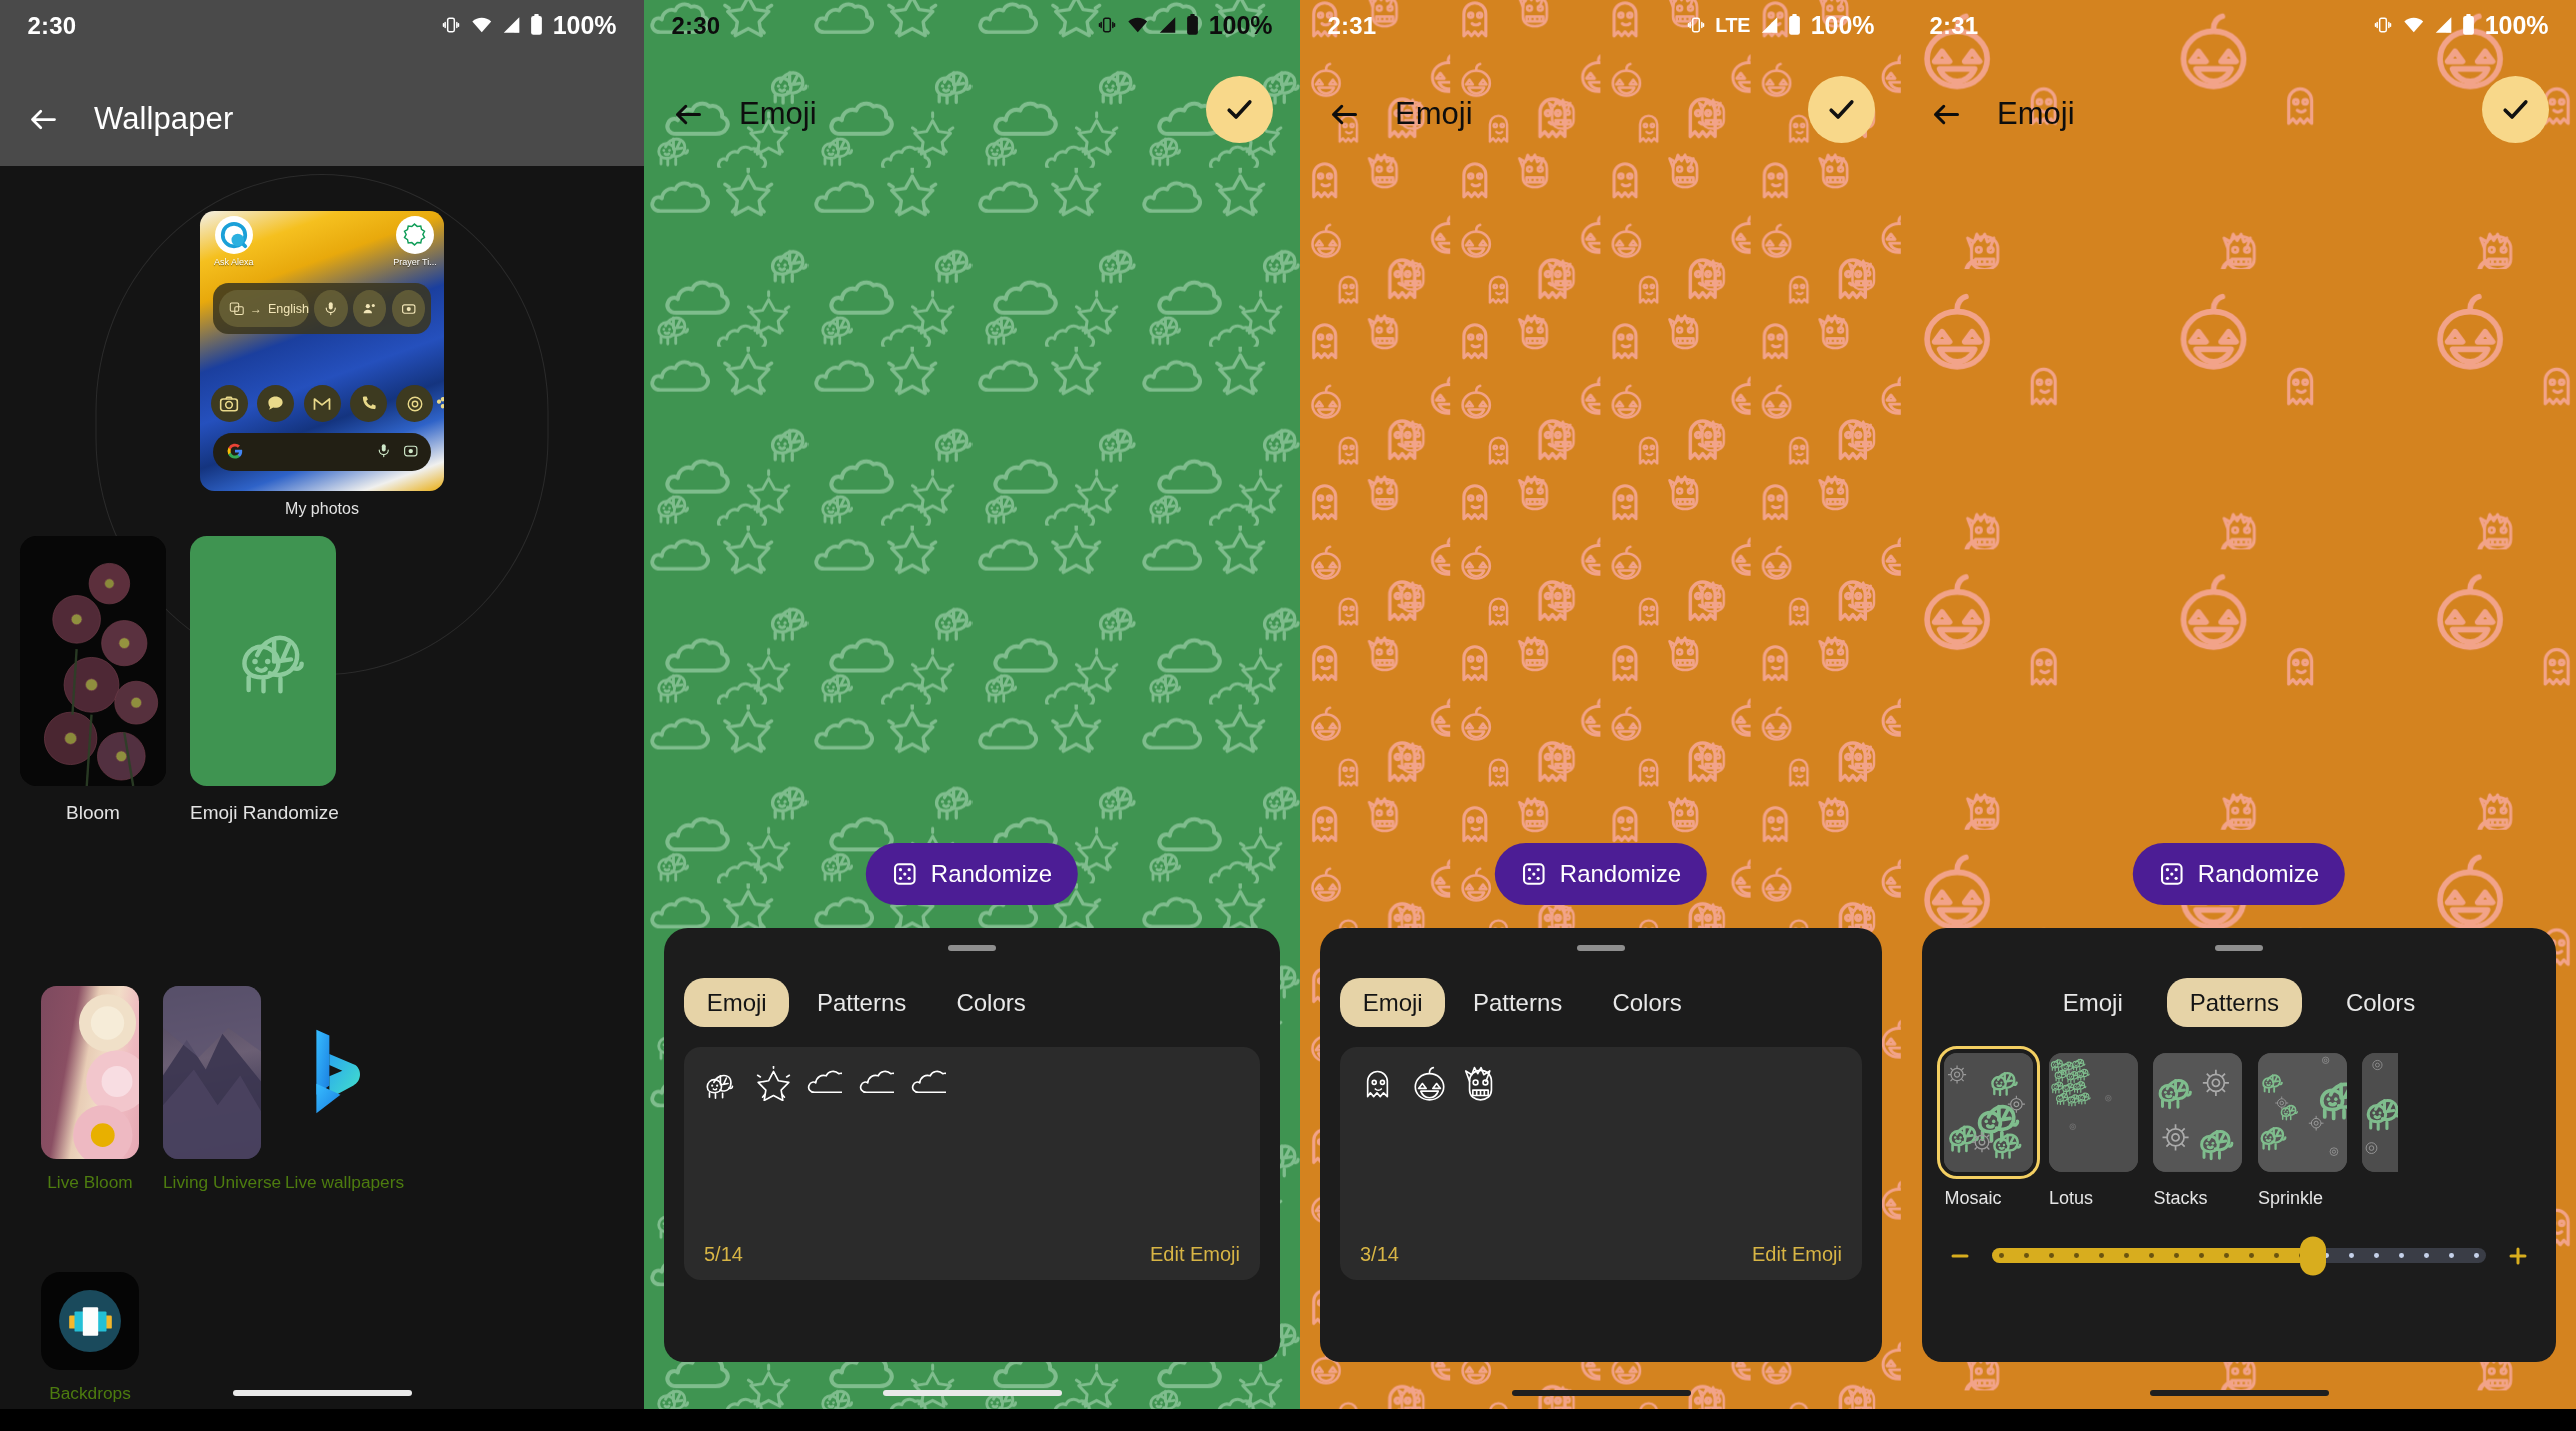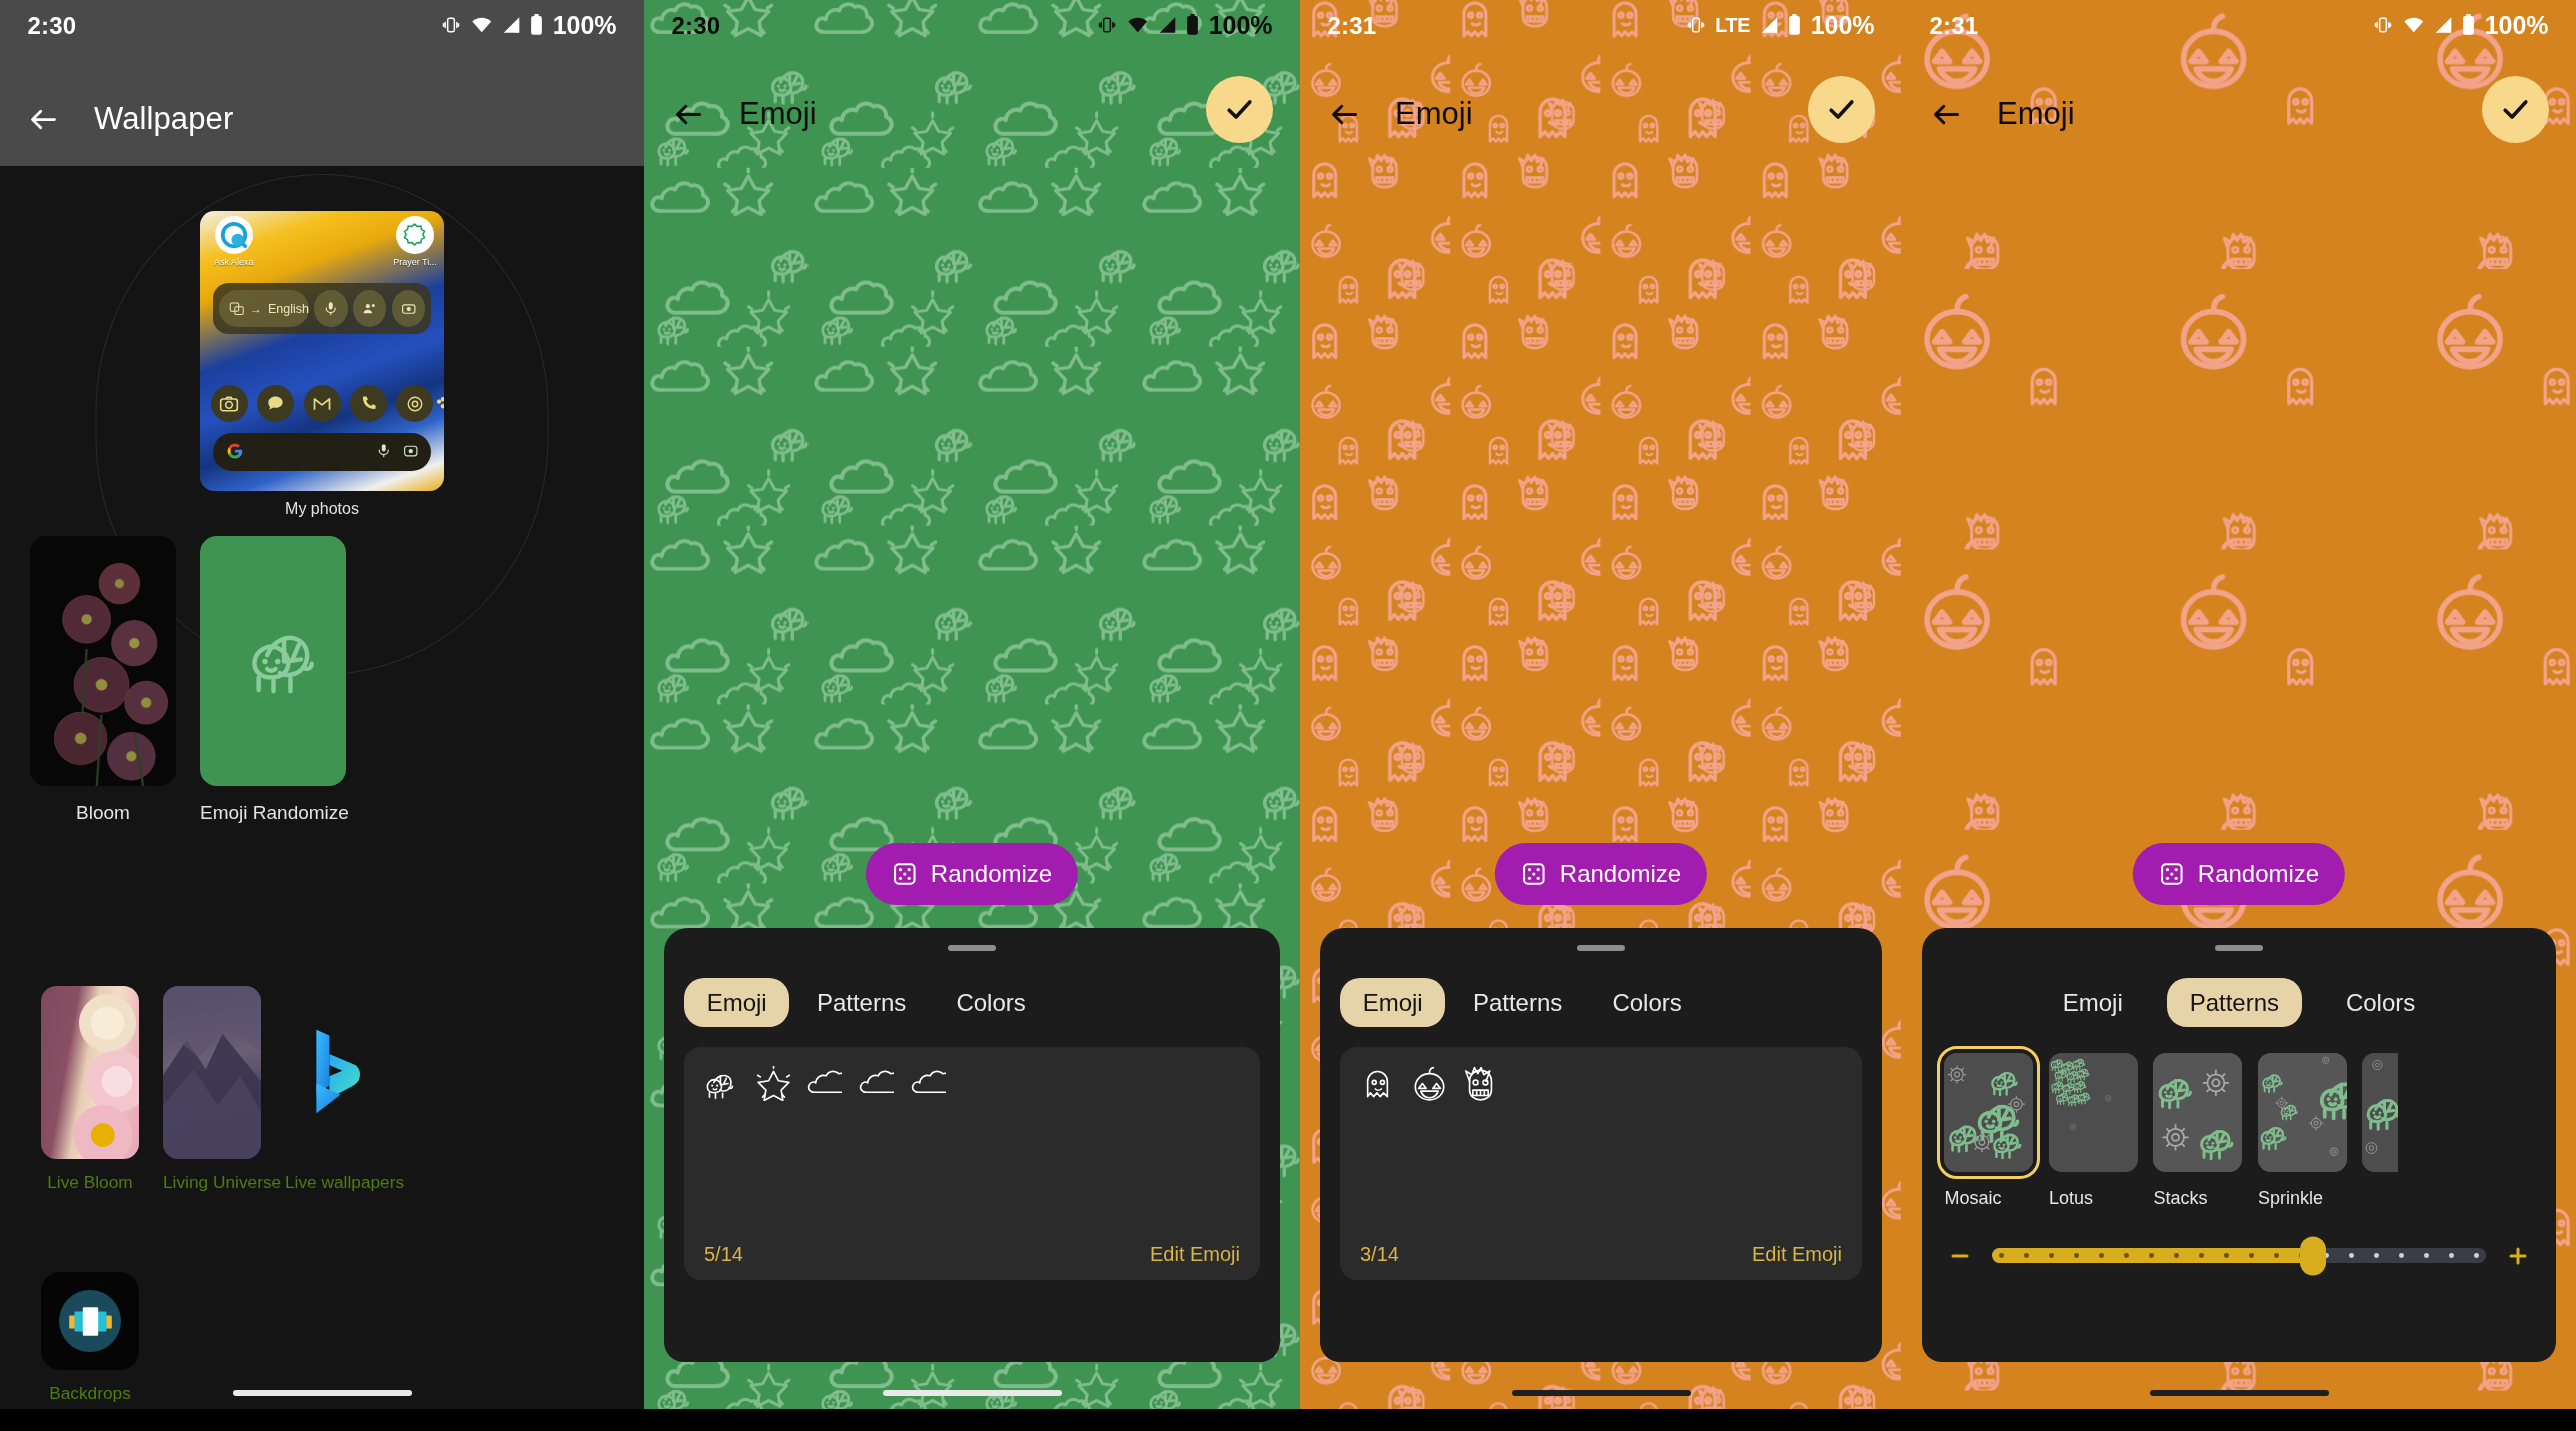--- a/index.html
+++ b/index.html
@@ -61,21 +61,21 @@
     display:flex; align-items:center; justify-content:space-between; }
   .pt-dockic { width:37px; height:37px; border-radius:50%; background:#3d3a20;
     display:flex; align-items:center; justify-content:center; }
   .pt-search { position:absolute; left:13px; right:13px; bottom:20px; height:38px;
     border-radius:20px; background:#221f14; display:flex; align-items:center;
     padding:0 13px; justify-content:space-between; }
   .mylabel { position:absolute; left:0; right:0; top:334px; text-align:center;
     color:#e3e3e3; font-size:16px; }
 
   .grid1 { position:absolute; top:370px; left:0; right:0; display:flex;
-    gap:24px; padding-left:30px; }
+    gap:24px; padding-left:20px; }
   .tile { width:146px; }
   .tile .thumb { width:146px; height:250px; border-radius:16.7px; overflow:hidden;
     position:relative; }
   .tile .cap { text-align:center; color:#e3e3e3; font-size:19px; margin-top:15.5px;
     white-space:nowrap; }
   .tile-bloom { background:#090909; }
   .tile-emoji { background:#3f9451; display:flex; align-items:center;
     justify-content:center; }
 
   .grid2 { position:absolute; top:820px; left:0; right:0; display:flex;
@@ -110,21 +110,21 @@
   .wp svg { position:absolute; inset:0; width:100%; height:100%; }
 
   .emoji-topbar { position:absolute; top:78px; left:0; right:0; height:72px;
     display:flex; align-items:center; padding-left:25px; z-index:15; }
   .emoji-title { font-size:31px; color:#0d0d0d; margin-left:32px; }
   .fab-check { position:absolute; right:27.4px; top:76px; width:67px; height:67px;
     border-radius:50%; background:#f8d88a; display:flex; align-items:center;
     justify-content:center; z-index:16; }
 
   .randomize { position:absolute; left:50%; transform:translateX(-50%);
-    bottom:504px; height:62px; border-radius:32px; background:#a21caf;
+    bottom:504px; height:62px; border-radius:32px; background:#4c1d95;
     display:flex; align-items:center; gap:13px; padding:0 26px; z-index:16; }
   .randomize span { color:#fff; font-size:24px; }
 
   .sheet { position:absolute; left:20px; right:20px; bottom:47px; height:434px;
     background:#1c1c1c; border-radius:24px 24px 20px 20px; z-index:14;
     padding:0 20px; }
   .grabber { width:48px; height:6px; border-radius:3.6px; background:#8e8e8e;
     margin:16.7px auto 0; }
   .tabs { display:flex; align-items:center; gap:4.8px; margin-top:27.4px; }
   .tab { font-size:24px; color:#e8e8e8; padding:10.7px 22.7px; border-radius:20px; }

